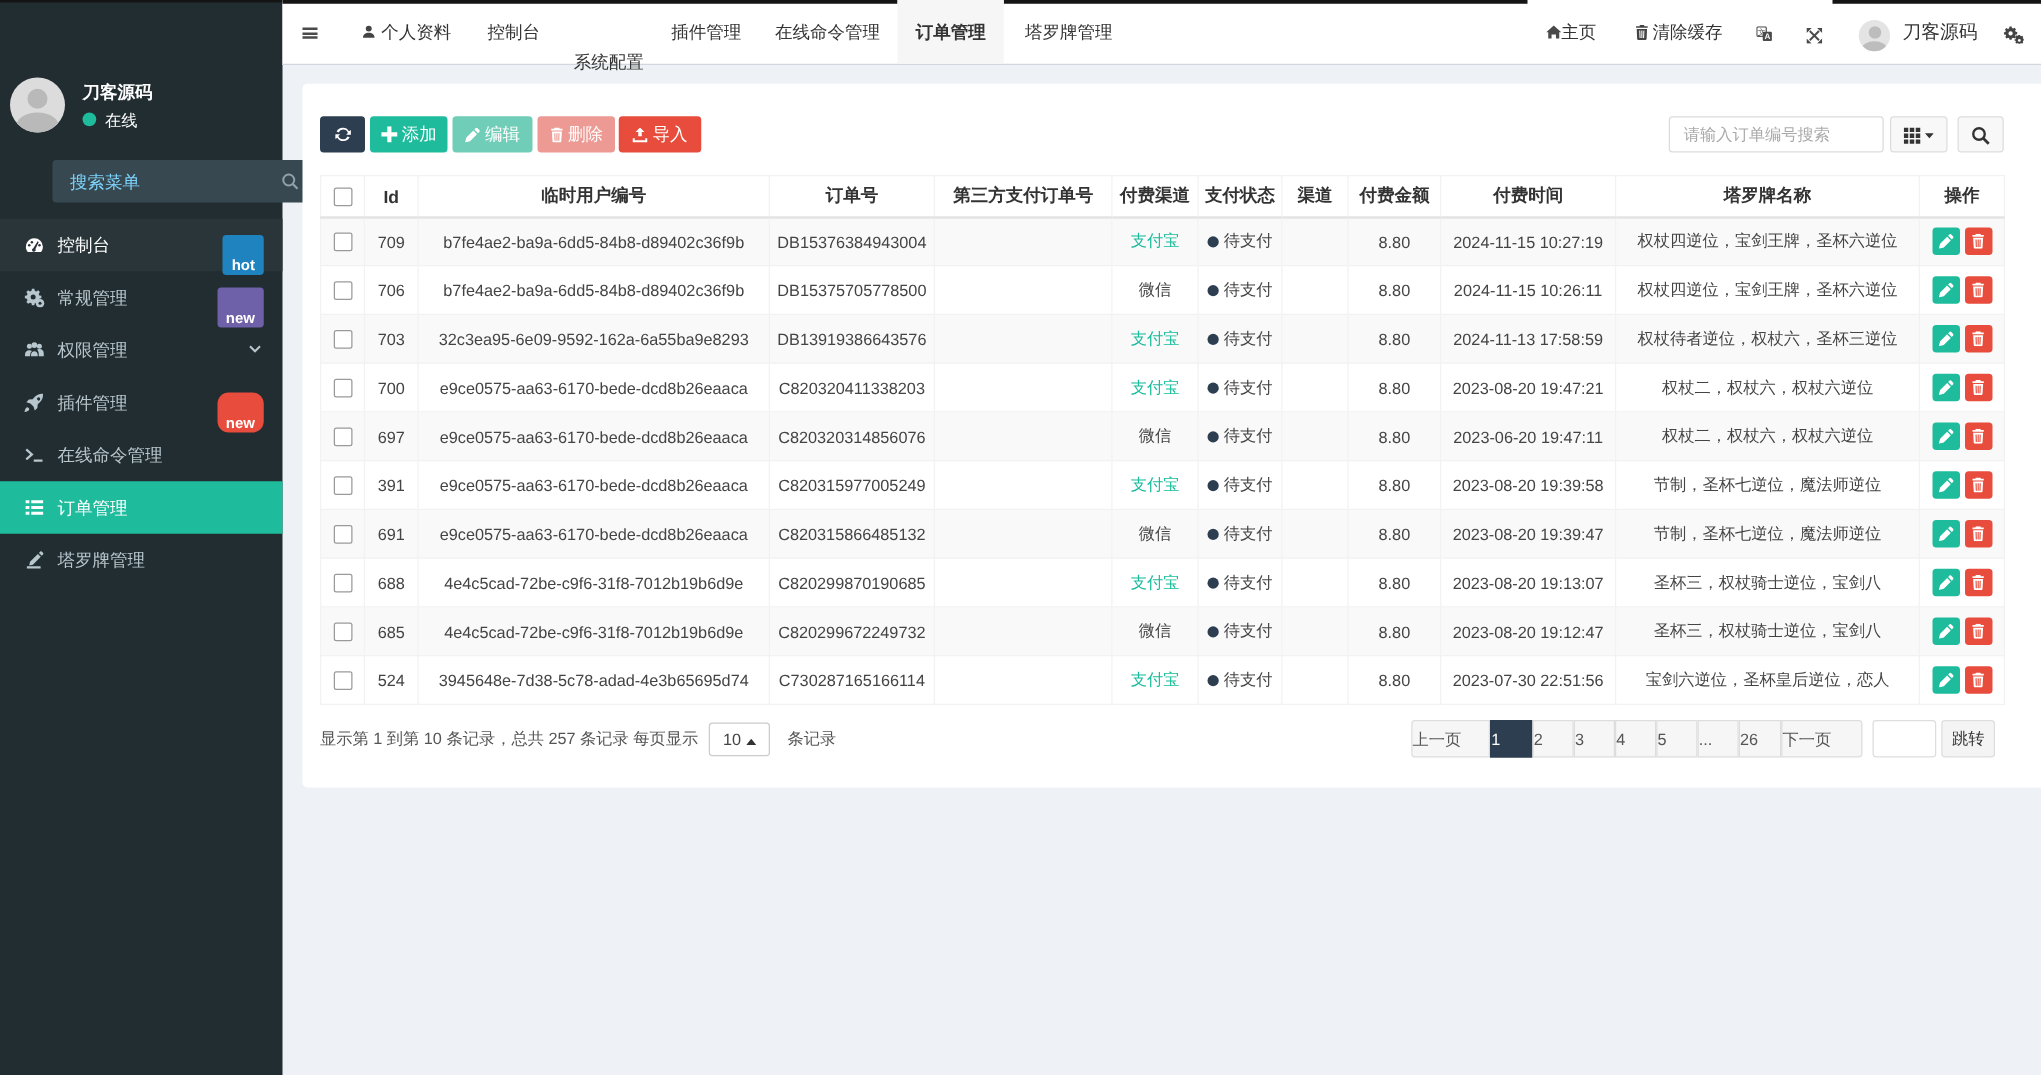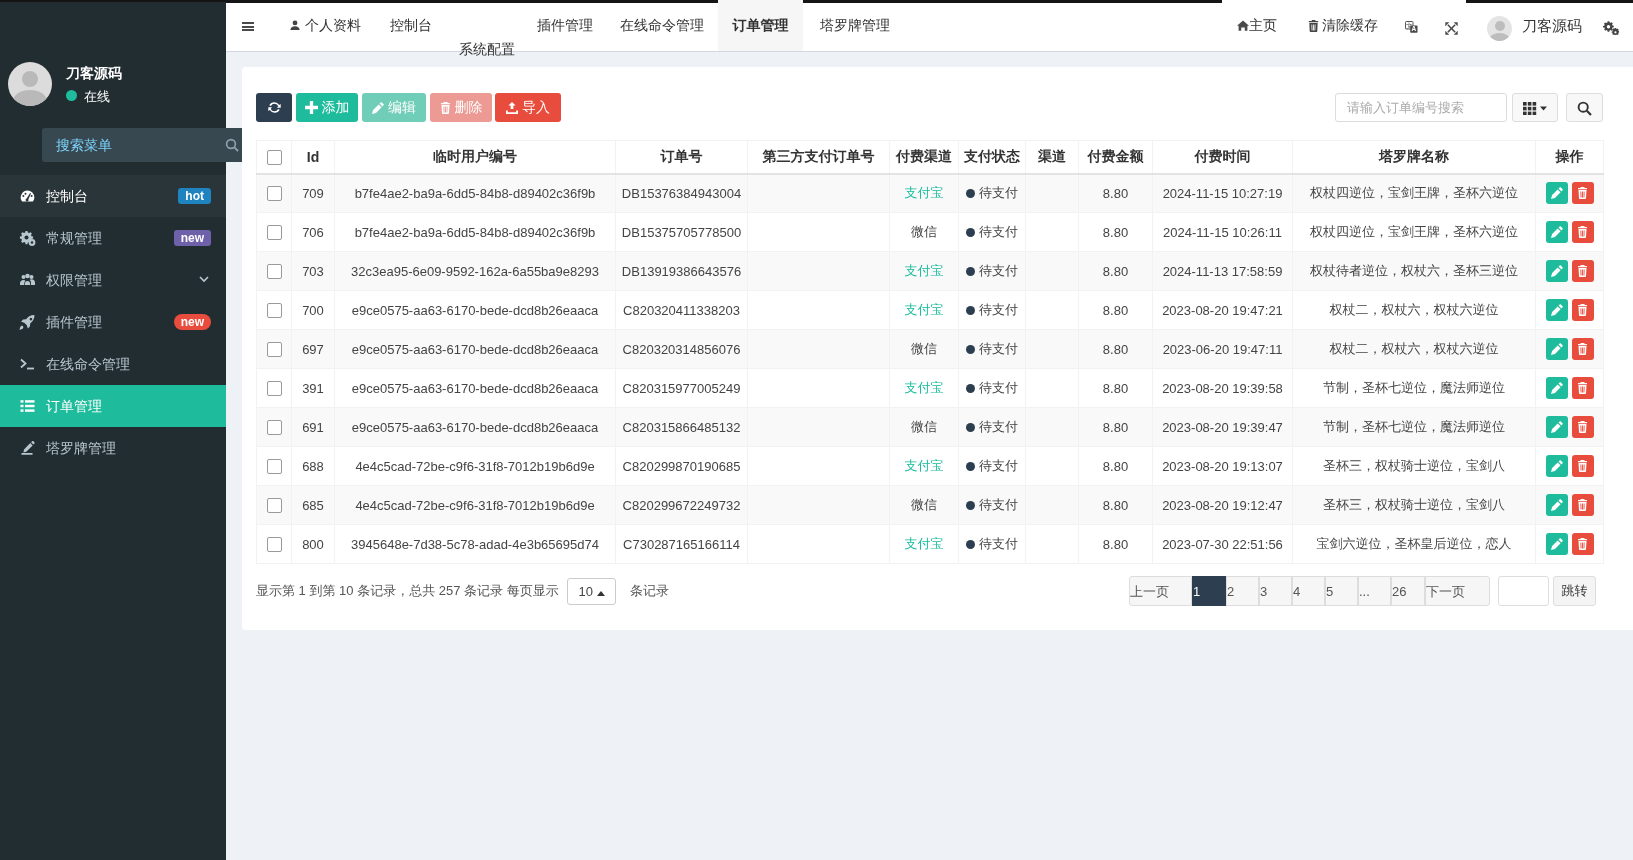--- a/index.html
+++ b/index.html
@@ -16,21 +16,21 @@
 #ustat { position:absolute; left:66px; top:88px; color:#fff; font-size:13px; }
 #ustat .dot { display:inline-block; width:11px; height:11px; border-radius:50%; background:#1ebc9c; margin-right:7px; }
 #ssearch { position:absolute; left:10px; top:128px; width:206px; height:34px; background:#374850; border-radius:3px; color:#7dd3fc; font-size:14px; line-height:34px; padding-left:14px;margin-left:32px; }
 #ssearch svg { position:absolute; right:9px; top:10px; }
 
 .mitem { position:absolute; left:0; width:226px; height:42px; color:#b8c7ce; font-size:14px; line-height:42px; }
 .mitem .mi { position:absolute; left:19px; top:13px; width:17px; height:16px; }
 .mitem .ml { position:absolute; left:46px; top:0; }
 .mitem.on { background:#1ebc9c; color:#fff; }
 .mitem.hov { background:#293539; color:#fff; }
-.badge { position:absolute; top:13px; right:15px; height:16px; line-height:16px; font-size:12px; font-weight:bold; color:#fff; padding:0 7px; border-radius:3px;text-align:right; }
+.badge { position:absolute; top:13px; right:15px; height:16px; line-height:16px; font-size:12px; font-weight:bold; color:#fff; padding:16px 7px; border-radius:3px;text-align:right; }
 .b-blue { background:#1f83c0; }
 .b-purp { background:#6f61a9; }
 .b-red  { background:#e74c3c; border-radius:9px; }
 .chev { position:absolute; right:16px; top:14px; }
 
 
 #navbar { position:absolute; left:226px; top:0; width:1407px; height:52px; background:#fff; border-bottom:1px solid #d2d6de; }
 .blackbar { position:absolute; top:0; height:3px; background:#151515; }
 .ntab { position:absolute; top:0; height:51px; line-height:51px; font-size:14px; color:#333; }
 .ntab.active { background:#f6f6f6; font-weight:bold; text-align:center; }
@@ -457,21 +457,21 @@
             <td>2023-08-20 19:12:47</td>
             <td>圣杯三，权杖骑士逆位，宝剑八</td>
       <td><span class="opbtn ob-g"><svg width="12" height="12" viewBox="0 0 12 12">
                   <path fill="#fff" d="M9.8.4l1.8 1.8c.3.3.3.8 0 1.1l-1.2 1.2L7.5 1.6 8.7.4c.3-.3.8-.3 1.1 0zM6.7 2.4l2.9 2.9-5.6 5.6L0 12l1.1-4z"></path>
                 </svg></span><span class="opbtn ob-r"><svg width="11" height="12" viewBox="0 0 11 12">
                   <path fill="#fff" d="M3.7 0h3.6l.4.9H10v1.4H1V.9h2.3zM1.5 3.1h8L9 11.2a.9.9 0 0 1-.9.8H2.9a.9.9 0 0 1-.9-.8zM3.4 4.5l.2 6h.9l-.2-6zm4.2 0-.9.1-.2 6h.9zM5.1 4.5v6H6v-6z"></path>
                 </svg></span></td>
     </tr>
     <tr>
       <td><span class="cb"></span></td>
-            <td>800</td>
+            <td>524</td>
             <td>3945648e-7d38-5c78-adad-4e3b65695d74</td>
             <td>C730287165166114</td>
             <td></td>
             <td><span class="zfb">支付宝</span></td>
             <td><span class="sdot"></span>待支付</td>
             <td></td>
             <td>8.80</td>
             <td>2023-07-30 22:51:56</td>
             <td>宝剑六逆位，圣杯皇后逆位，恋人</td>
       <td><span class="opbtn ob-g"><svg width="12" height="12" viewBox="0 0 12 12">

